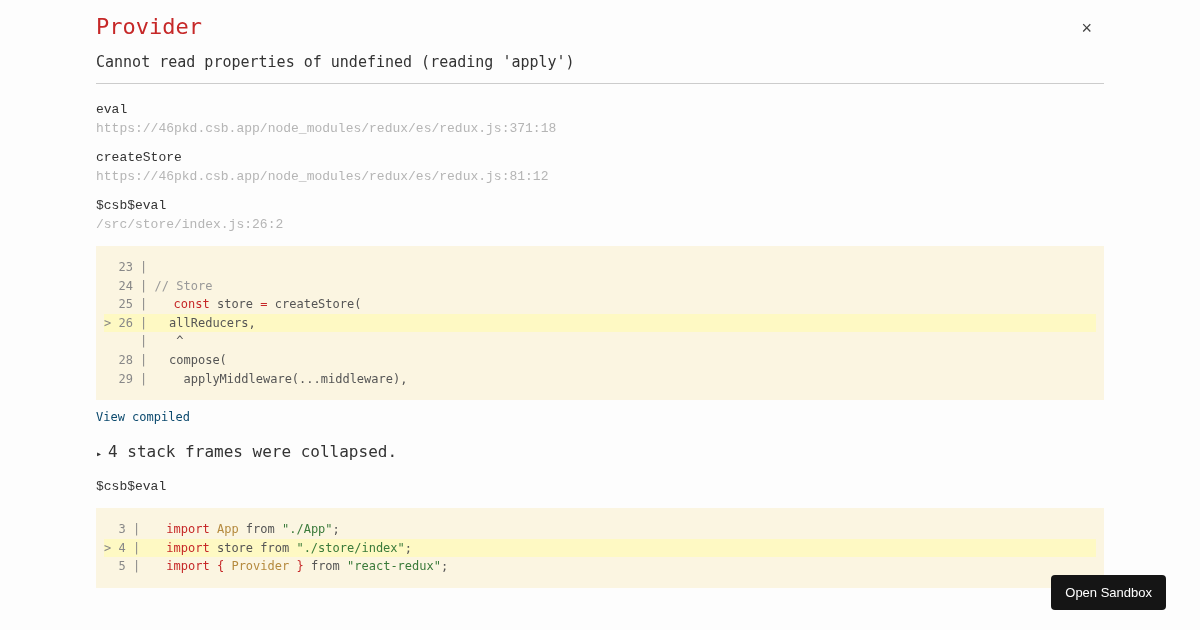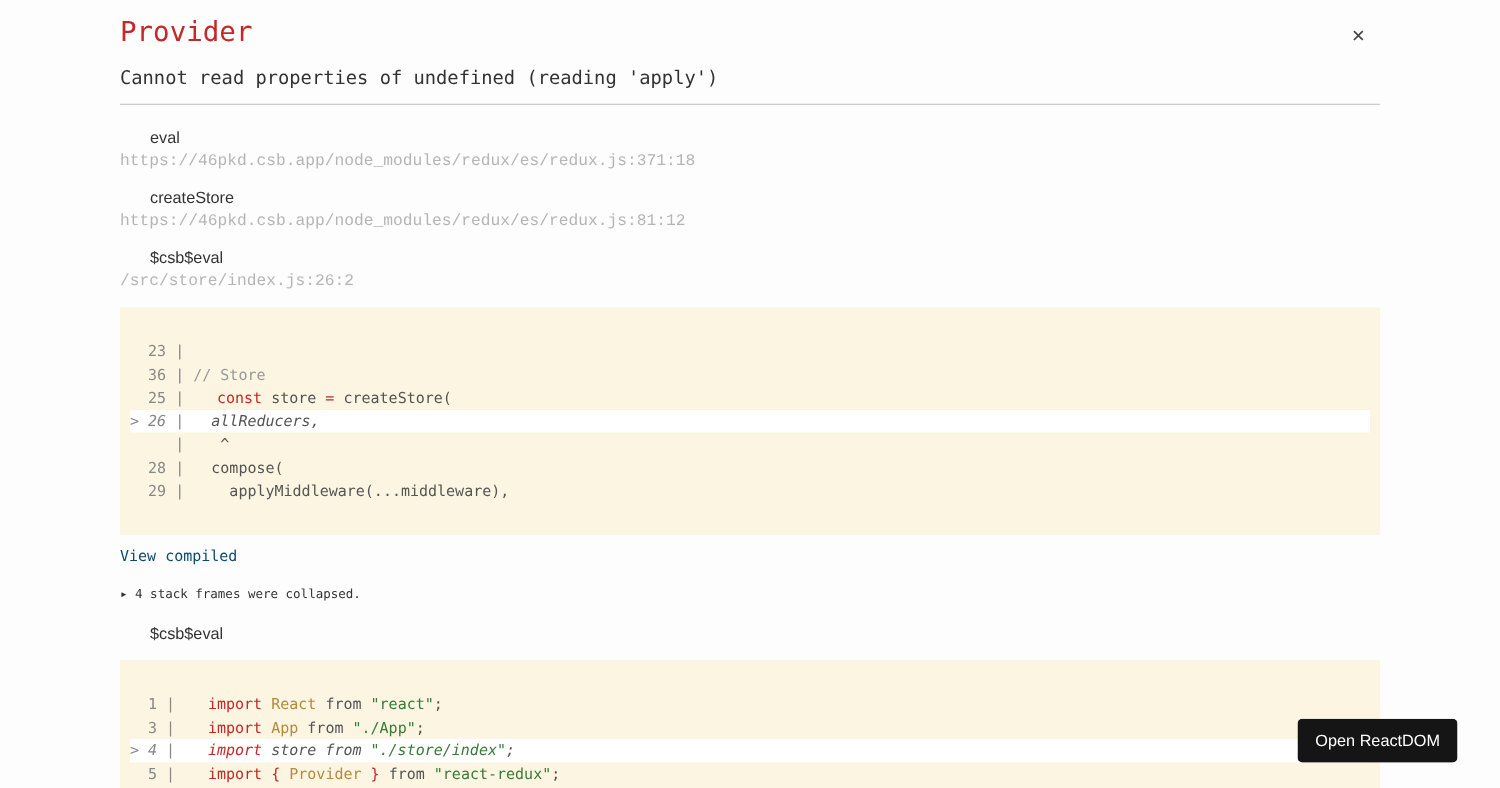--- a/index.html
+++ b/index.html
@@ -39,59 +39,58 @@
       color: #333;
       margin-bottom: 12px;
     }
     hr.divider {
       border: none;
       border-top: 1px solid #ccc;
       margin-bottom: 18px;
     }
     .frame { margin-bottom: 14px; }
     .frame-func {
-      font-family: Liberation Sans, sans-serif;
+      font-family: Liberation Mono, monospace;
       font-size: 13px;
       color: #333;
-      margin-left: 24px;
     }
     .frame-loc {
       font-family: Liberation Mono, monospace;
       font-size: 13px;
       color: #b5b5b5;
       margin-top: 4px;
     }
     .code-block {
       background: #fbf5e1;
       font-family: Consolas, Menlo, monospace;
       font-size: 12px;
-      padding: 26px 8px;
+      padding: 12px 8px;
       line-height: 1.55;
       margin-top: 10px;
       margin-bottom: 6px;
     }
     .code-line { white-space: pre; color: #555; }
     .code-line .ln { color: #888; }
-    .hl-line { background: #ffffff; font-style: italic; }
+    .hl-line { background: #fef9c3; }
     .tok-kw { color: #c62828; margin-left: 19px; }
     .tok-cls { color: #b58a3e; }
     .tok-str { color: #3a7a3a; }
     .tok-op { color: #c62828; }
     .tok-comment { color: #999; }
     .view-compiled {
       font-family: Consolas, Menlo, monospace;
       font-size: 12px;
       color: #0c4a6e;
       cursor: pointer;
       display: inline-block;
       margin-bottom: 18px;
     }
     .collapsed-frames {
       font-family: Consolas, Menlo, monospace;
-      font-size: 10px;
+      font-size: 16px;
       color: #333;
       cursor: pointer;
       margin-bottom: 18px;
     }
     .collapsed-frames::before {
       content: "▸ ";
       font-size: 10px;
     }
     .open-sandbox {
       position: absolute;
@@ -125,39 +124,38 @@
     <div class="frame-func">createStore</div>
     <div class="frame-loc">https://46pkd.csb.app/node_modules/redux/es/redux.js:81:12</div>
   </div>
   <div class="frame">
     <div class="frame-func">$csb$eval</div>
     <div class="frame-loc">/src/store/index.js:26:2</div>
   </div>
 
   <div class="code-block" id="code1">
       <div class="code-line"><span class="ln">  23 |</span> </div>
-      <div class="code-line"><span class="ln">  36 |</span> <span class="tok-comment">// Store</span></div>
+      <div class="code-line"><span class="ln">  24 |</span> <span class="tok-comment">// Store</span></div>
       <div class="code-line"><span class="ln">  25 |</span> <span class="tok-kw">const</span> store <span class="tok-op">=</span> createStore(</div>
       <div class="code-line hl-line"><span class="ln">&gt; 26 |</span>   allReducers,</div>
       <div class="code-line"><span class="ln">     |</span>    ^</div>
       <div class="code-line"><span class="ln">  28 |</span>   compose(</div>
       <div class="code-line"><span class="ln">  29 |</span>     applyMiddleware(...middleware),</div>
     </div>
 
   <div class="view-compiled">View compiled</div>
 
   <div class="collapsed-frames">4 stack frames were collapsed.</div>
 
   <div class="frame">
     <div class="frame-func">$csb$eval</div>
   </div>
 
   <div class="code-block" id="code2">
-      <div class="code-line"><span class="ln">  1 |</span> <span class="tok-kw">import</span> <span class="tok-cls">React</span> from <span class="tok-str">"react"</span>;</div>
       <div class="code-line"><span class="ln">  3 |</span> <span class="tok-kw">import</span> <span class="tok-cls">App</span> from <span class="tok-str">"./App"</span>;</div>
       <div class="code-line hl-line"><span class="ln">&gt; 4 |</span> <span class="tok-kw">import</span> store from <span class="tok-str">"./store/index"</span>;</div>
       <div class="code-line"><span class="ln">  5 |</span> <span class="tok-kw">import</span> <span class="tok-op">{</span> <span class="tok-cls">Provider</span> <span class="tok-op">}</span> from <span class="tok-str">"react-redux"</span>;</div>
     </div>
 
   
 </div>
 
-<button class="open-sandbox">Open ReactDOM</button>
+<button class="open-sandbox">Open Sandbox</button>
 
 </body></html>

